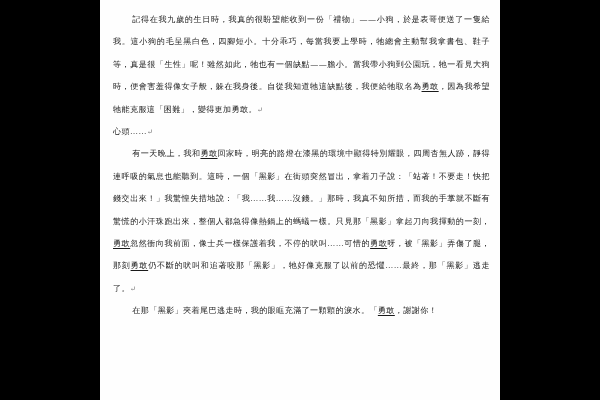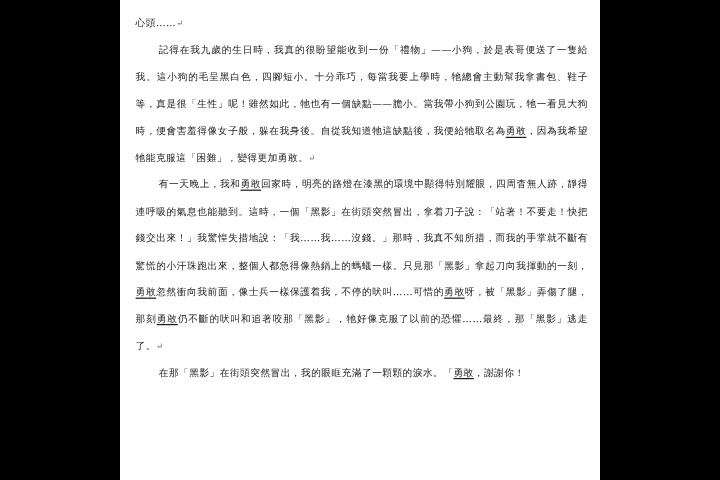--- a/index.html
+++ b/index.html
@@ -71,19 +71,19 @@
 </style>
 </head>
 <body>
 
 <div class="viewer">
   <div class="letterbox-left"></div>
   <div class="letterbox-right"></div>
 
   <div class="page">
     <div class="page-inner" id="page-body">
+        <p class="para indent"><span class="">記得在我九歲的生日時，我真的很盼望能收到一份「禮物」——小狗，於是表哥便送了一隻給我。這小狗的毛呈黑白色，四腳短小。十分乖巧，每當我要上學時，牠總會主動幫我拿書包、鞋子等，真是很「生性」呢！雖然如此，牠也有一個缺點——膽小。當我帶小狗到公園玩，牠一看見大狗時，便會害羞得像女子般，躲在我身後。自從我知道牠這缺點後，我便給牠取名為</span><span class="u">勇敢</span><span class="">，因為我希望牠能克服這「困難」，變得更加勇敢。</span><span class="pilcrow">↵</span></p>
         <p class="para"><span class="">心頭……</span><span class="pilcrow">↵</span></p>
-        <p class="para indent"><span class="">記得在我九歲的生日時，我真的很盼望能收到一份「禮物」——小狗，於是表哥便送了一隻給我。這小狗的毛呈黑白色，四腳短小。十分乖巧，每當我要上學時，牠總會主動幫我拿書包、鞋子等，真是很「生性」呢！雖然如此，牠也有一個缺點——膽小。當我帶小狗到公園玩，牠一看見大狗時，便會害羞得像女子般，躲在我身後。自從我知道牠這缺點後，我便給牠取名為</span><span class="u">勇敢</span><span class="">，因為我希望牠能克服這「困難」，變得更加勇敢。</span><span class="pilcrow">↵</span></p>
         <p class="para indent"><span class="">有一天晚上，我和</span><span class="u">勇敢</span><span class="">回家時，明亮的路燈在漆黑的環境中顯得特別耀眼，四周杳無人跡，靜得連呼吸的氣息也能聽到。這時，一個「黑影」在街頭突然冒出，拿着刀子說：「站著！不要走！快把錢交出來！」我驚惶失措地說：「我……我……沒錢。」那時，我真不知所措，而我的手掌就不斷有驚慌的小汗珠跑出來，整個人都急得像熱鍋上的螞蟻一樣。只見那「黑影」拿起刀向我揮動的一刻，</span><span class="u">勇敢</span><span class="">忽然衝向我前面，像士兵一樣保護着我，不停的吠叫……可惜的</span><span class="u">勇敢</span><span class="">呀，被「黑影」弄傷了腿，那刻</span><span class="u">勇敢</span><span class="">仍不斷的吠叫和追著咬那「黑影」，牠好像克服了以前的恐懼……最終，那「黑影」逃走了。</span><span class="pilcrow">↵</span></p>
-        <p class="para indent"><span class="">在那「黑影」在街頭突然冒出，我的眼眶充滿了一顆顆的淚水。「</span><span class="u">勇敢</span><span class="">，謝謝你！</span></p>
+        <p class="para indent"><span class="">在那「黑影」夾着尾巴逃走時，我的眼眶充滿了一顆顆的淚水。「</span><span class="u">勇敢</span><span class="">，謝謝你！</span></p>
       </div>
   </div>
 </div>
 
 </body></html>

